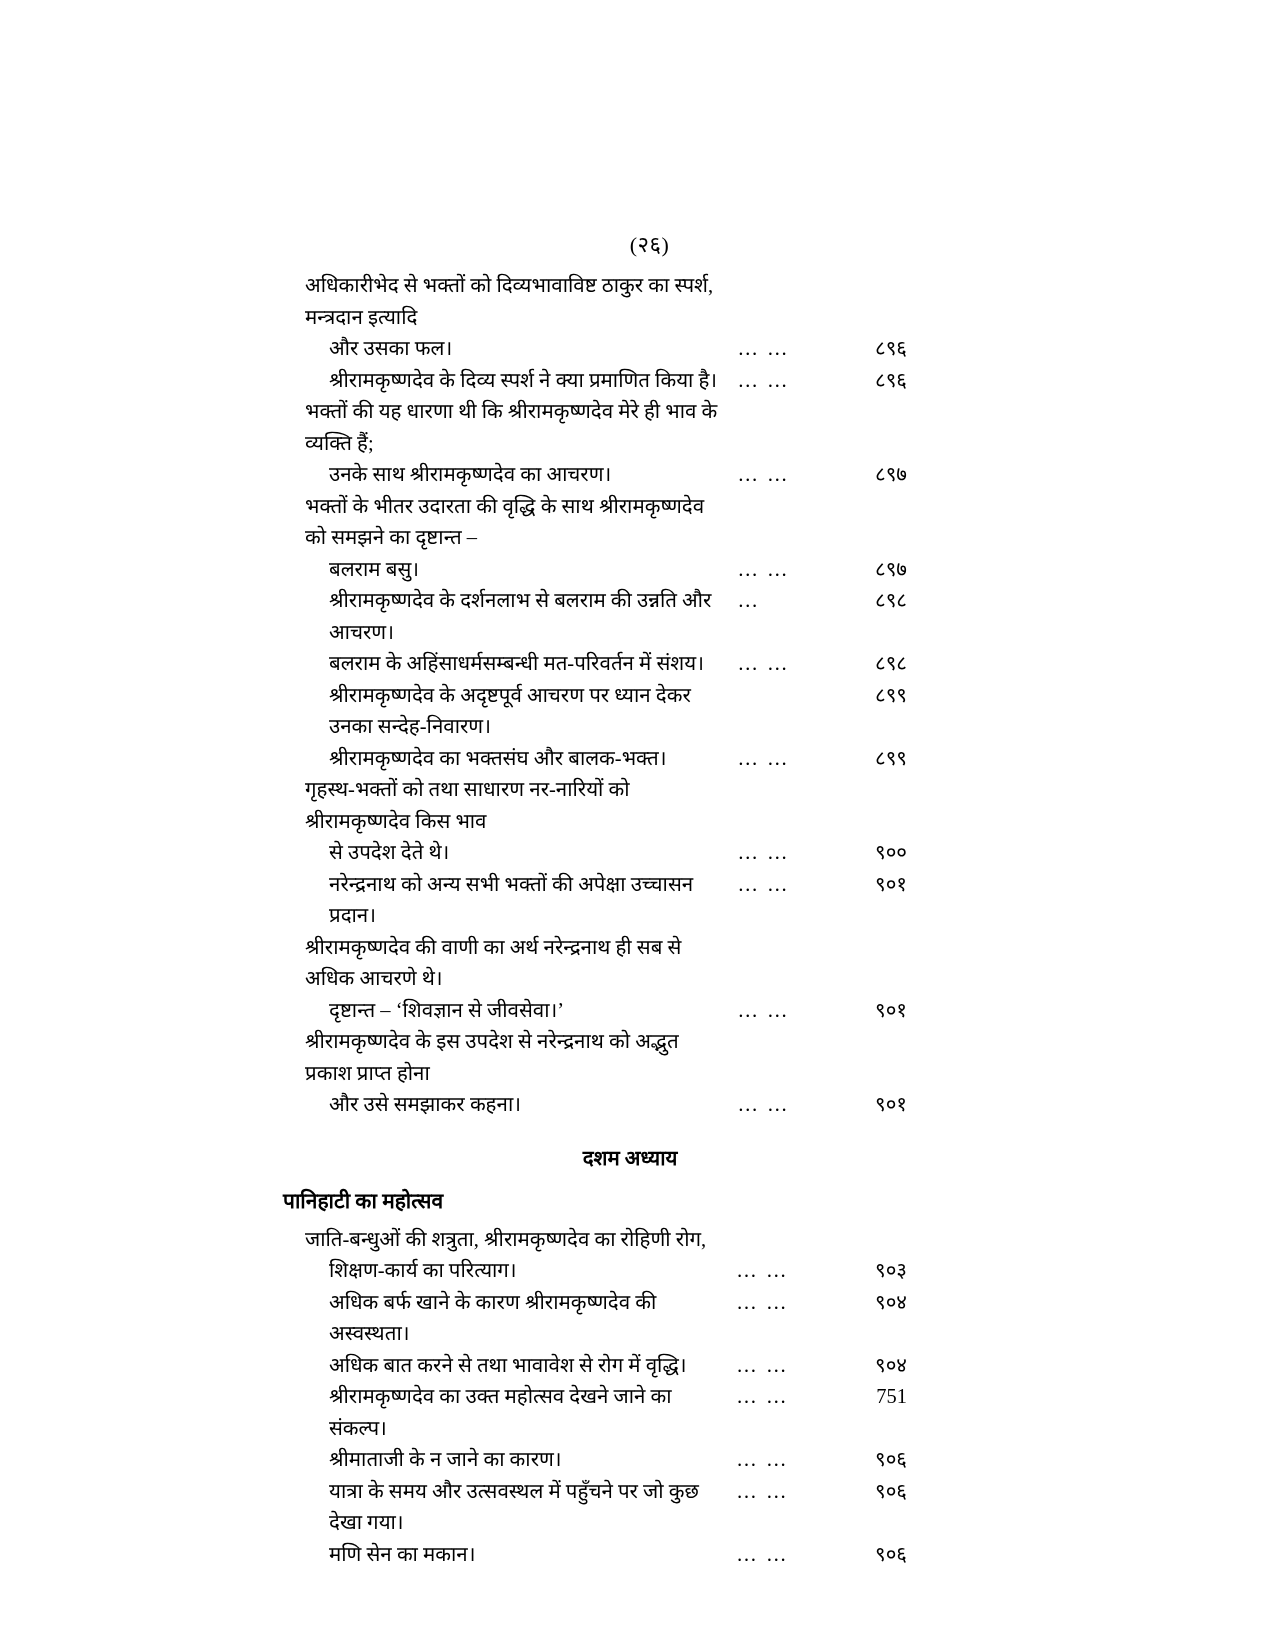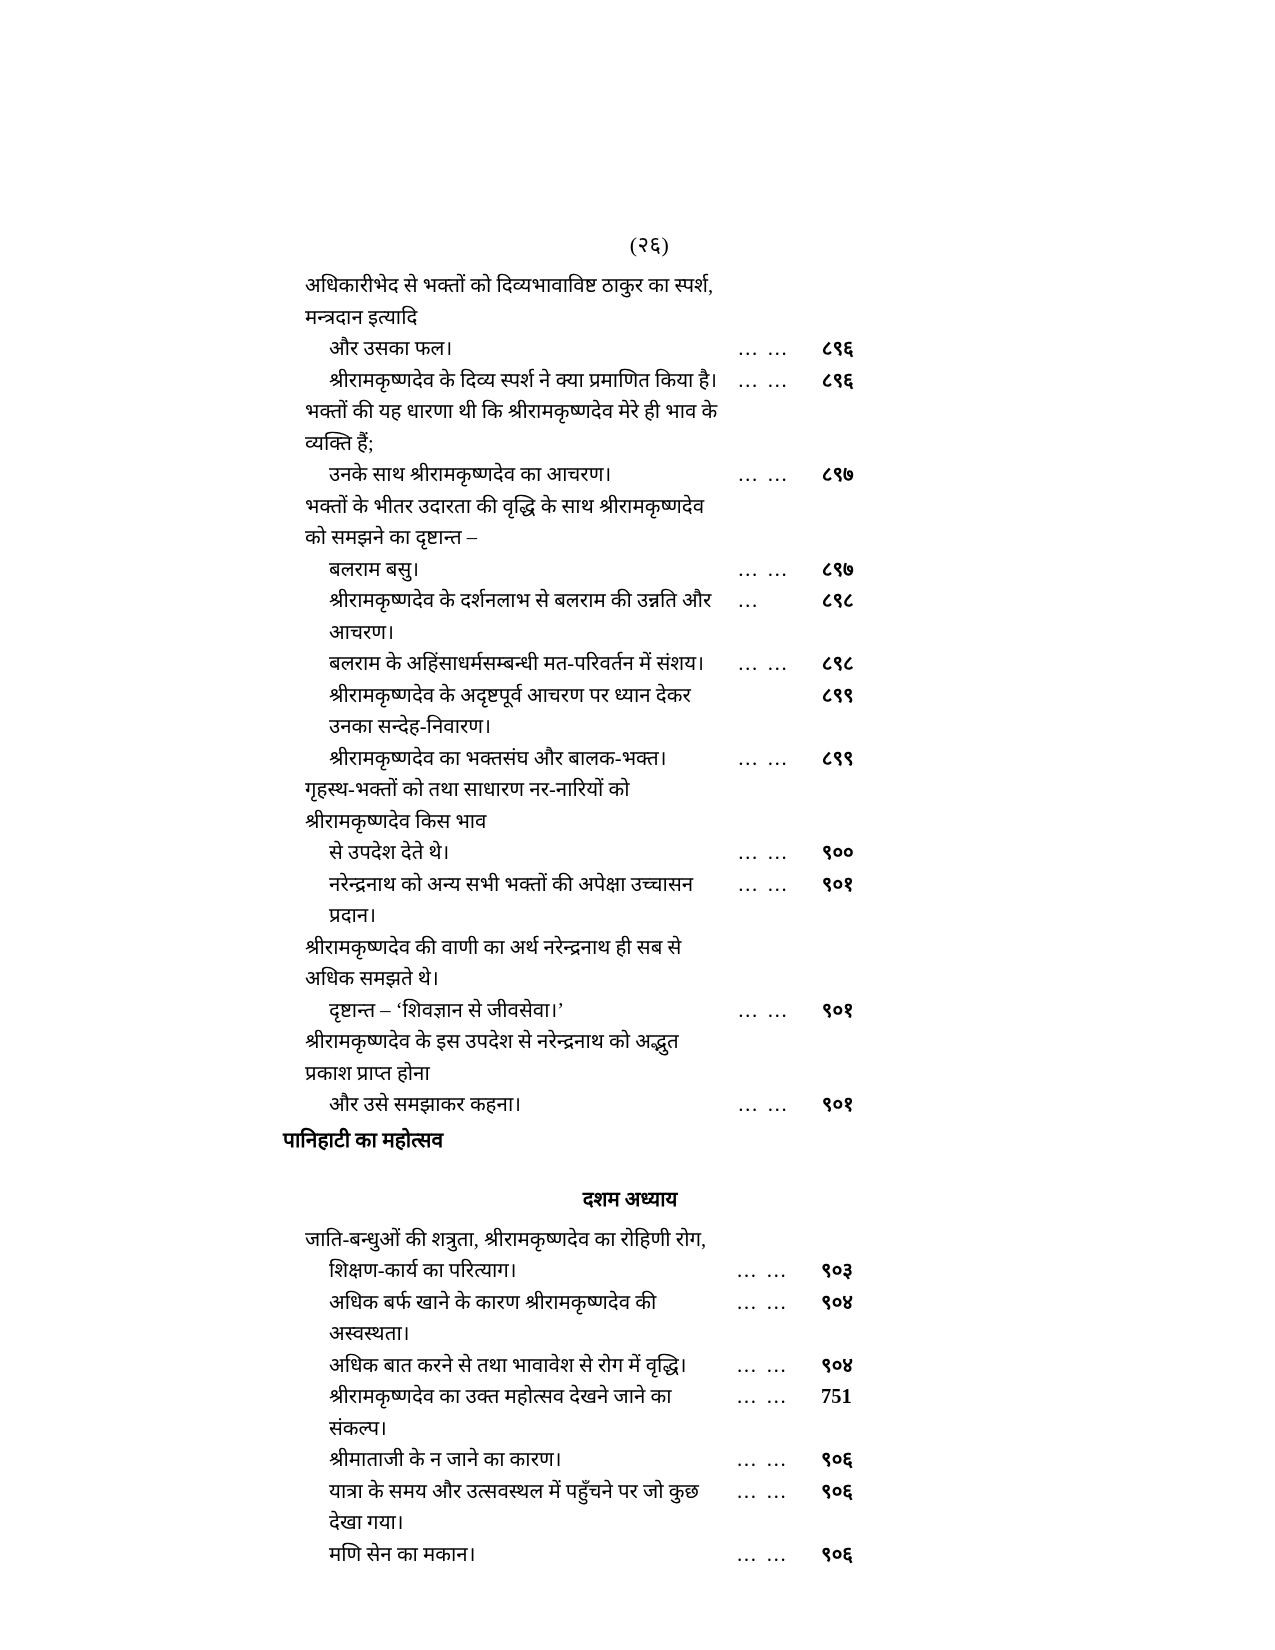--- a/index.html
+++ b/index.html
@@ -50,23 +50,23 @@
   .col-dots {
     width: 92px;
     text-align: left;
     white-space: nowrap;
     font-size: 20.5px;
     letter-spacing: 2px;
     padding-left: 6px !important;
   }
   .col-page {
     width: 98px;
+    text-align: right;
     white-space: nowrap;
     padding-right: 48px !important;
-    font-weight: bold;
   }
   .entry-title {
     display: block;
   }
   .entry-cont {
     display: block;
     padding-left: 24px;
   }
   .wide-title {
     padding-left: 0 !important;
@@ -168,47 +168,47 @@
           </tr>
           <tr>
             <td class="col-title">
               <span class="entry-title">नरेन्द्रनाथ को अन्य सभी भक्तों की अपेक्षा उच्चासन प्रदान।</span>
             </td>
             <td class="col-dots">…   …</td>
             <td class="col-page">९०१</td>
           </tr>
           <tr>
             <td class="col-title wide-title">
-              <span class="entry-title">श्रीरामकृष्णदेव की वाणी का अर्थ नरेन्द्रनाथ ही सब से अधिक समझते थे।</span>
+              <span class="entry-title">श्रीरामकृष्णदेव की वाणी का अर्थ नरेन्द्रनाथ ही सब से अधिक आचरणे थे।</span>
               <span class="entry-cont">दृष्टान्त – ‘शिवज्ञान से जीवसेवा।’</span>
             </td>
             <td class="col-dots" style="vertical-align: bottom;">…   …</td>
             <td class="col-page" style="vertical-align: bottom;">९०१</td>
           </tr>
           <tr>
             <td class="col-title wide-title">
               <span class="entry-title">श्रीरामकृष्णदेव के इस उपदेश से नरेन्द्रनाथ को अद्भुत प्रकाश प्राप्त होना</span>
               <span class="entry-cont">और उसे समझाकर कहना।</span>
             </td>
             <td class="col-dots" style="vertical-align: bottom;">…   …</td>
             <td class="col-page" style="vertical-align: bottom;">९०१</td>
           </tr>
         </tbody>
     </table>
 
     <table class="toc">
       <tbody>
+        <tr>
+          <td colspan="3" class="chapter-head">दशम अध्याय</td>
+        </tr>
         <tr>
           <td colspan="3">
             <span class="section-head">पानिहाटी का महोत्सव</span>
           </td>
         </tr>
-        <tr>
-          <td colspan="3" class="chapter-head">दशम अध्याय</td>
-        </tr>
       </tbody>
     </table>
 
     <table class="toc">
       <tbody id="toc-body-two">
           <tr>
             <td class="col-title wide-title">
               <span class="entry-title">जाति-बन्धुओं की शत्रुता, श्रीरामकृष्णदेव का रोहिणी रोग,</span>
               <span class="entry-cont">शिक्षण-कार्य का परित्याग।</span>
             </td>

